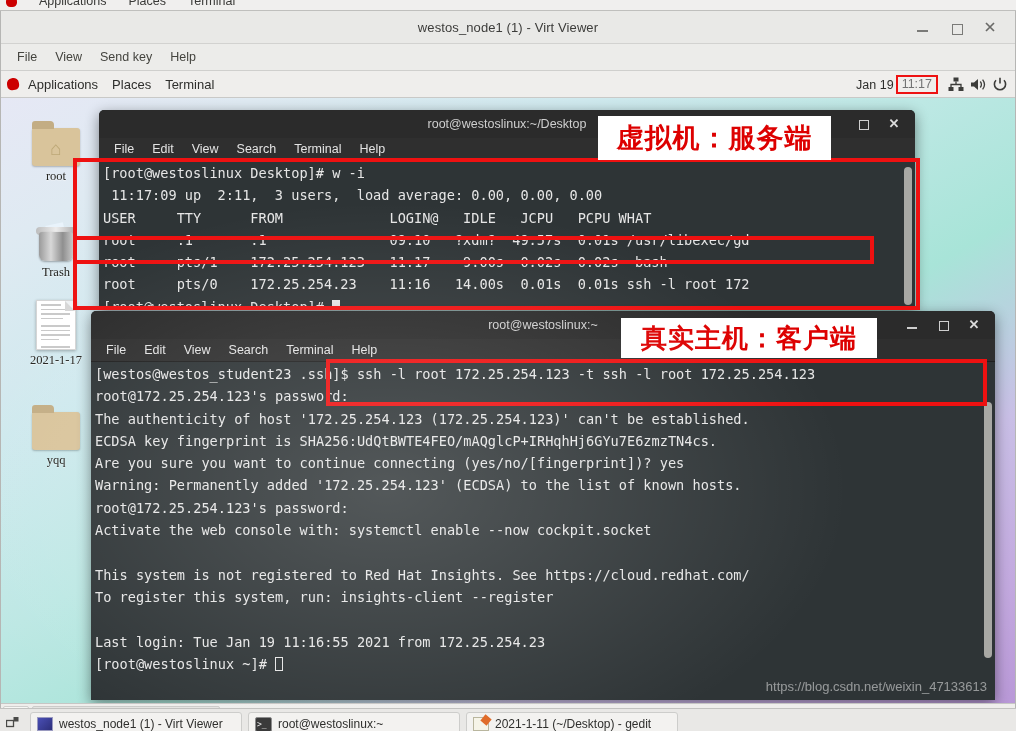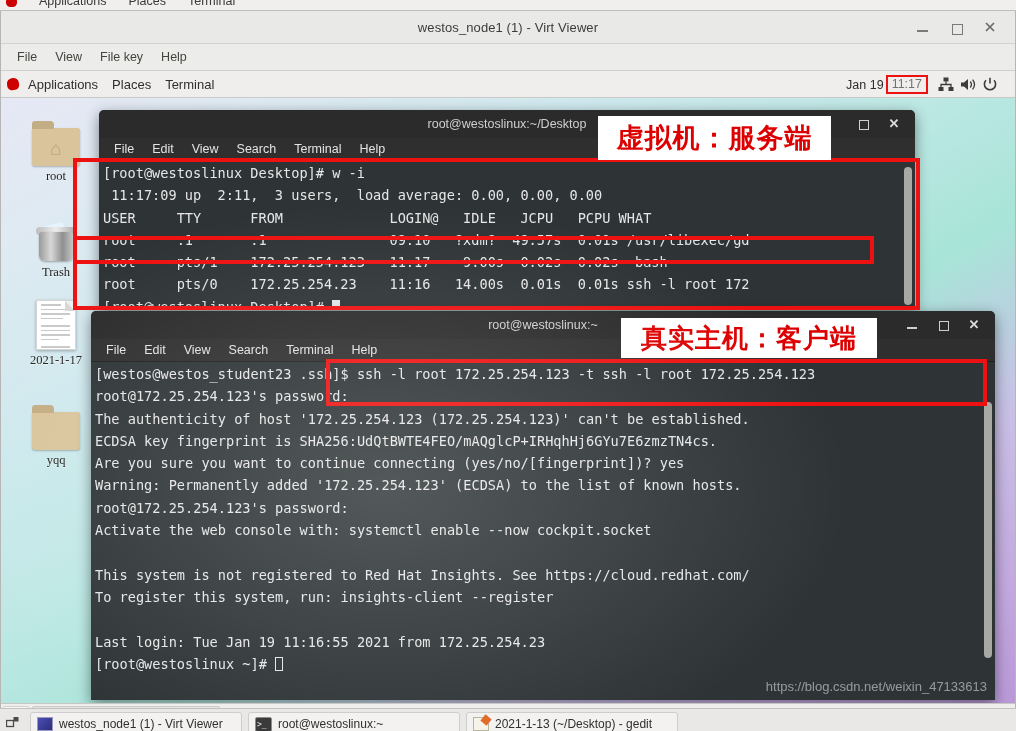--- a/index.html
+++ b/index.html
@@ -77,21 +77,21 @@
   .guest-panel .rh-dot {
     width: 12px; height: 12px; margin-right: 7px;
     border-radius: 46% 46% 38% 38%; background: #cc0000;
     transform: rotate(-8deg);
   }
   .guest-panel .gi {
     font-size: 13px; color: #2e2e2c; padding: 2px 12px 2px 2px; cursor: default;
   }
   .guest-panel .right {
     position: absolute; right: 0; top: 0; height: 27px;
-    display: flex; align-items: center; gap: 0px; padding-right: 14px;
+    display: flex; align-items: center; gap: 0px; padding-right: 4px;
   }
   .guest-panel .date { font-size: 12.5px; color: #2e2e2c; padding-right: 2px; }
   .clock-hl {
     border: 2.5px solid #ee1111; padding: 0px 4px 1px 4px;
     font-size: 12.5px; color: #737373; margin-right: 7px;
   }
   .tray-ico { width: 22px; height: 20px; display: flex; align-items: center; justify-content: center; }
   .tray-ico svg { display: block; }
 
   
@@ -310,21 +310,21 @@
           <svg width="14" height="14" viewBox="0 0 14 14">
               <path d="M3 3 L11 11 M11 3 L3 11" stroke="#6a6a68" stroke-width="1.7" fill="none"></path>
             </svg>
         </span>
       </div>
     </div>
 
     <div class="vv-menubar">
       <span class="mi">File</span>
       <span class="mi">View</span>
-      <span class="mi">File key</span>
+      <span class="mi">Send key</span>
       <span class="mi">Help</span>
     </div>
 
     <div class="guest-panel">
       <span class="rh-dot"></span>
       <span class="gi">Applications</span>
       <span class="gi">Places</span>
       <span class="gi">Terminal</span>
       <div class="right">
         <span class="date">Jan 19</span>
@@ -496,17 +496,17 @@
     <div class="ht-item">
       <span class="ht-ico-vv"></span>
       <span>westos_node1 (1) - Virt Viewer</span>
     </div>
     <div class="ht-item">
       <span class="mini-term">&gt;_</span>
       <span>root@westoslinux:~</span>
     </div>
     <div class="ht-item">
       <span class="ht-ico-notes"></span>
-      <span>2021-1-13 (~/Desktop) - gedit</span>
+      <span>2021-1-11 (~/Desktop) - gedit</span>
     </div>
   </div>
 
 </div>
 
 </body></html>

